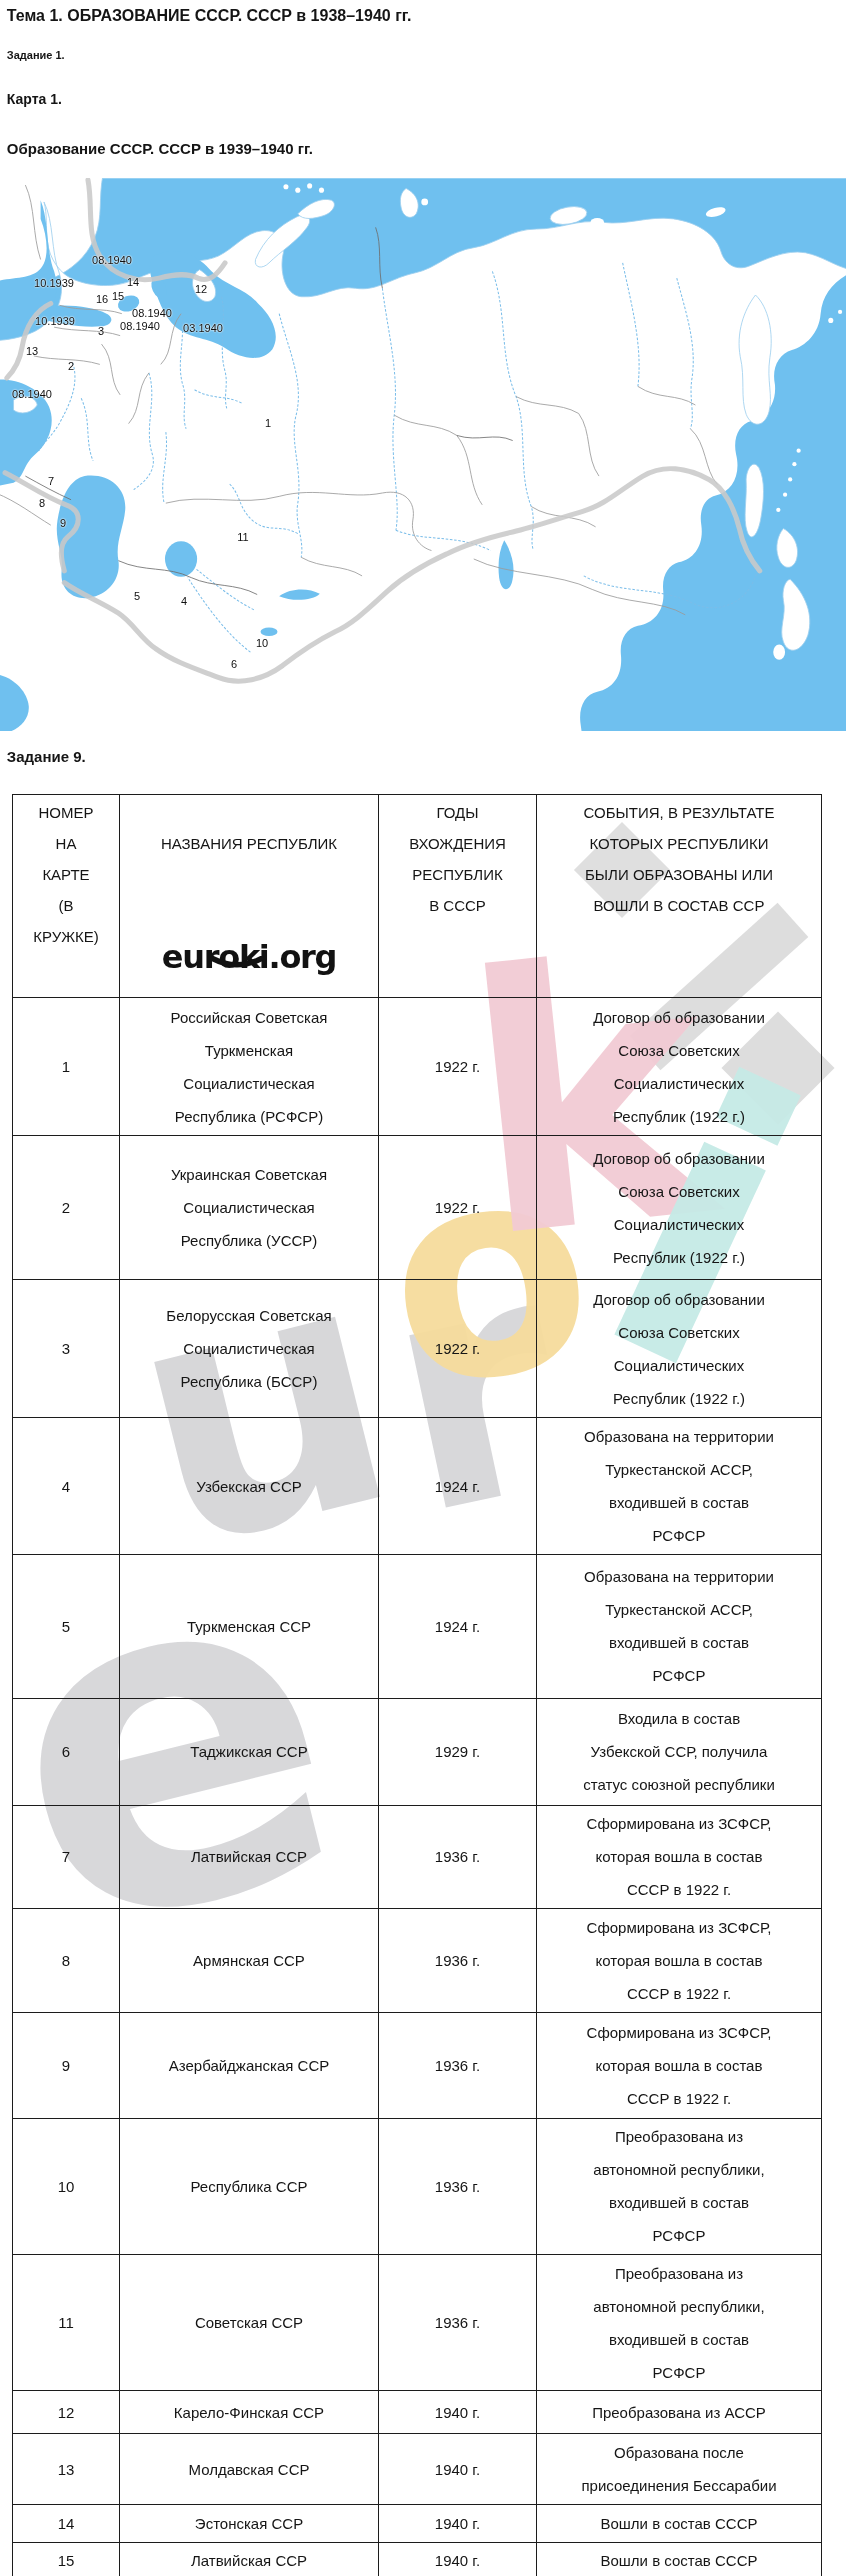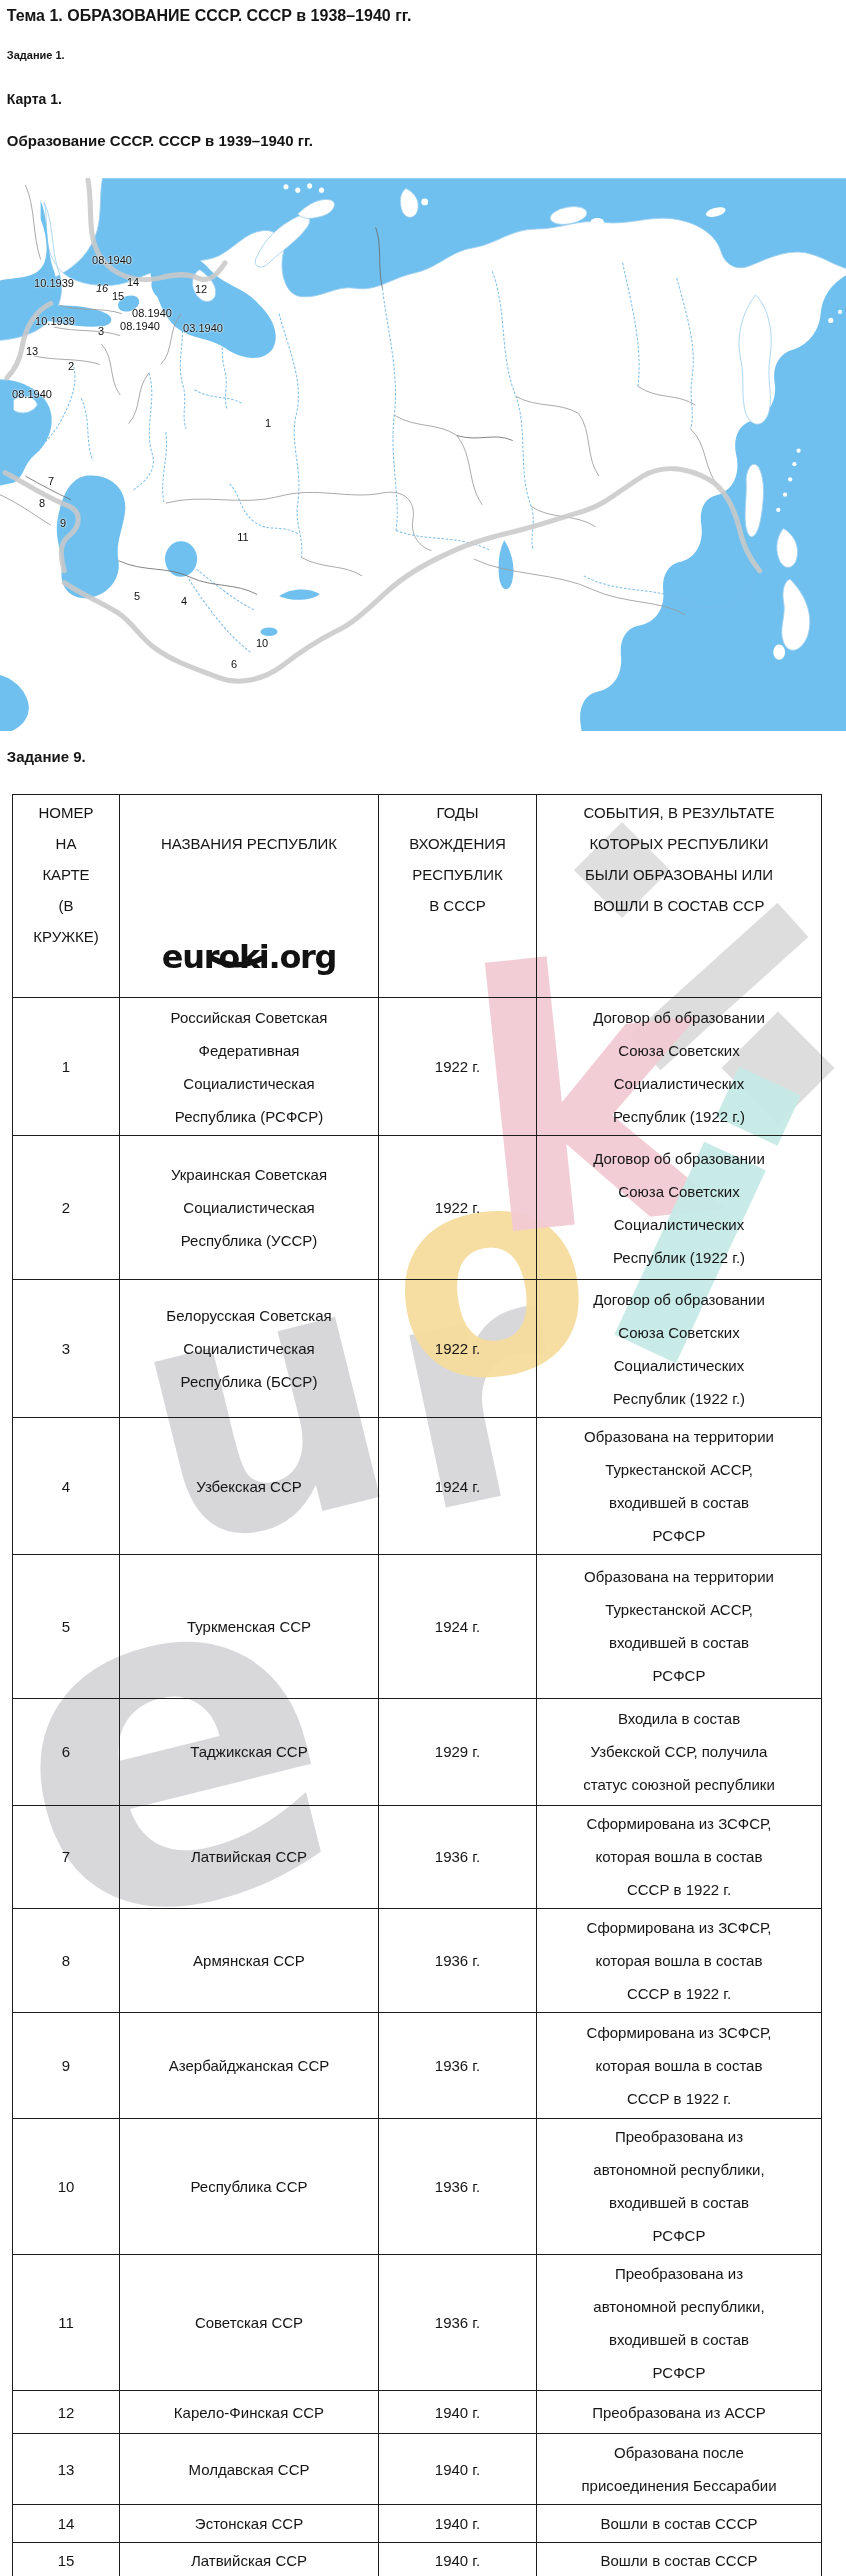--- a/index.html
+++ b/index.html
@@ -4,21 +4,21 @@
 <style>
   html,body{margin:0;padding:0;}
   body{
     width:846px;height:2576px;position:relative;background:#ffffff;
     font-family:"Liberation Sans",sans-serif;color:#151515;
   }
   .heading{position:absolute;left:6.8px;font-weight:bold;white-space:nowrap;}
   #page-title{top:6.8px;font-size:16px;}
   #task1{top:49px;font-size:11px;}
   #map-title{top:91px;font-size:14px;}
-  #map-caption{top:132px;font-size:15px;}
+  #map-caption{top:140px;font-size:15px;}
   #task2{top:748px;font-size:15px;}
 
   
   #map{position:absolute;top:178px;left:0;width:846px;height:553px;overflow:hidden;}
   #map svg{position:absolute;top:0;left:0;}
   .map-label{
     position:absolute;transform:translate(-50%,-50%);
     font-size:11px;color:#101010;white-space:nowrap;line-height:1;
     text-shadow:0 0 1.7px #fff,0 0 1.7px #fff;
   }
@@ -199,21 +199,21 @@
                C284,600 312,592 334,576 C352,562 372,548 396,536 C418,526 436,508 458,488
                C478,470 502,456 528,444 C552,432 580,424 606,418 C632,412 660,402 688,394
                C716,386 736,366 760,352 C784,338 812,342 838,356 C856,366 868,390 874,414
                C878,434 888,452 898,464"></path>
     </g>
   </svg>
   <div style="position:absolute;top:0;left:0;width:846px;height:553px;">
       <span class="map-label" style="left: 112px; top: 82px;">08.1940</span>
       <span class="map-label" style="left: 54px; top: 105px;">10.1939</span>
       <span class="map-label" style="left: 133px; top: 104px;">14</span>
-      <span class="map-label" style="left: 102px; top: 110px; font-style: italic;">16</span>
+      <span class="map-label" style="left: 102px; top: 121px;">16</span>
       <span class="map-label" style="left: 118px; top: 118px;">15</span>
       <span class="map-label" style="left: 201px; top: 111px;">12</span>
       <span class="map-label" style="left: 152px; top: 135px;">08.1940</span>
       <span class="map-label" style="left: 140px; top: 148px;">08.1940</span>
       <span class="map-label" style="left: 203px; top: 150px;">03.1940</span>
       <span class="map-label" style="left: 55px; top: 143px;">10.1939</span>
       <span class="map-label" style="left: 101px; top: 153px;">3</span>
       <span class="map-label" style="left: 32px; top: 173px;">13</span>
       <span class="map-label" style="left: 71px; top: 188px;">2</span>
       <span class="map-label" style="left: 32px; top: 216px;">08.1940</span>
@@ -261,21 +261,21 @@
       <th>СОБЫТИЯ, В РЕЗУЛЬТАТЕ
 КОТОРЫХ РЕСПУБЛИКИ
 БЫЛИ ОБРАЗОВАНЫ ИЛИ
 ВОШЛИ В СОСТАВ ССР</th>
     </tr>
   </thead>
   <tbody>
       <tr style="height: 138px;">
         <td>1</td>
         <td>Российская Советская
-Федеративная
+Туркменская
 Социалистическая
 Республика (РСФСР)</td>
         <td>1922 г.</td>
         <td>Договор об образовании
 Союза Советских
 Социалистических
 Республик (1922 г.)</td>
       </tr>
       <tr style="height: 144px;">
         <td>2</td>

